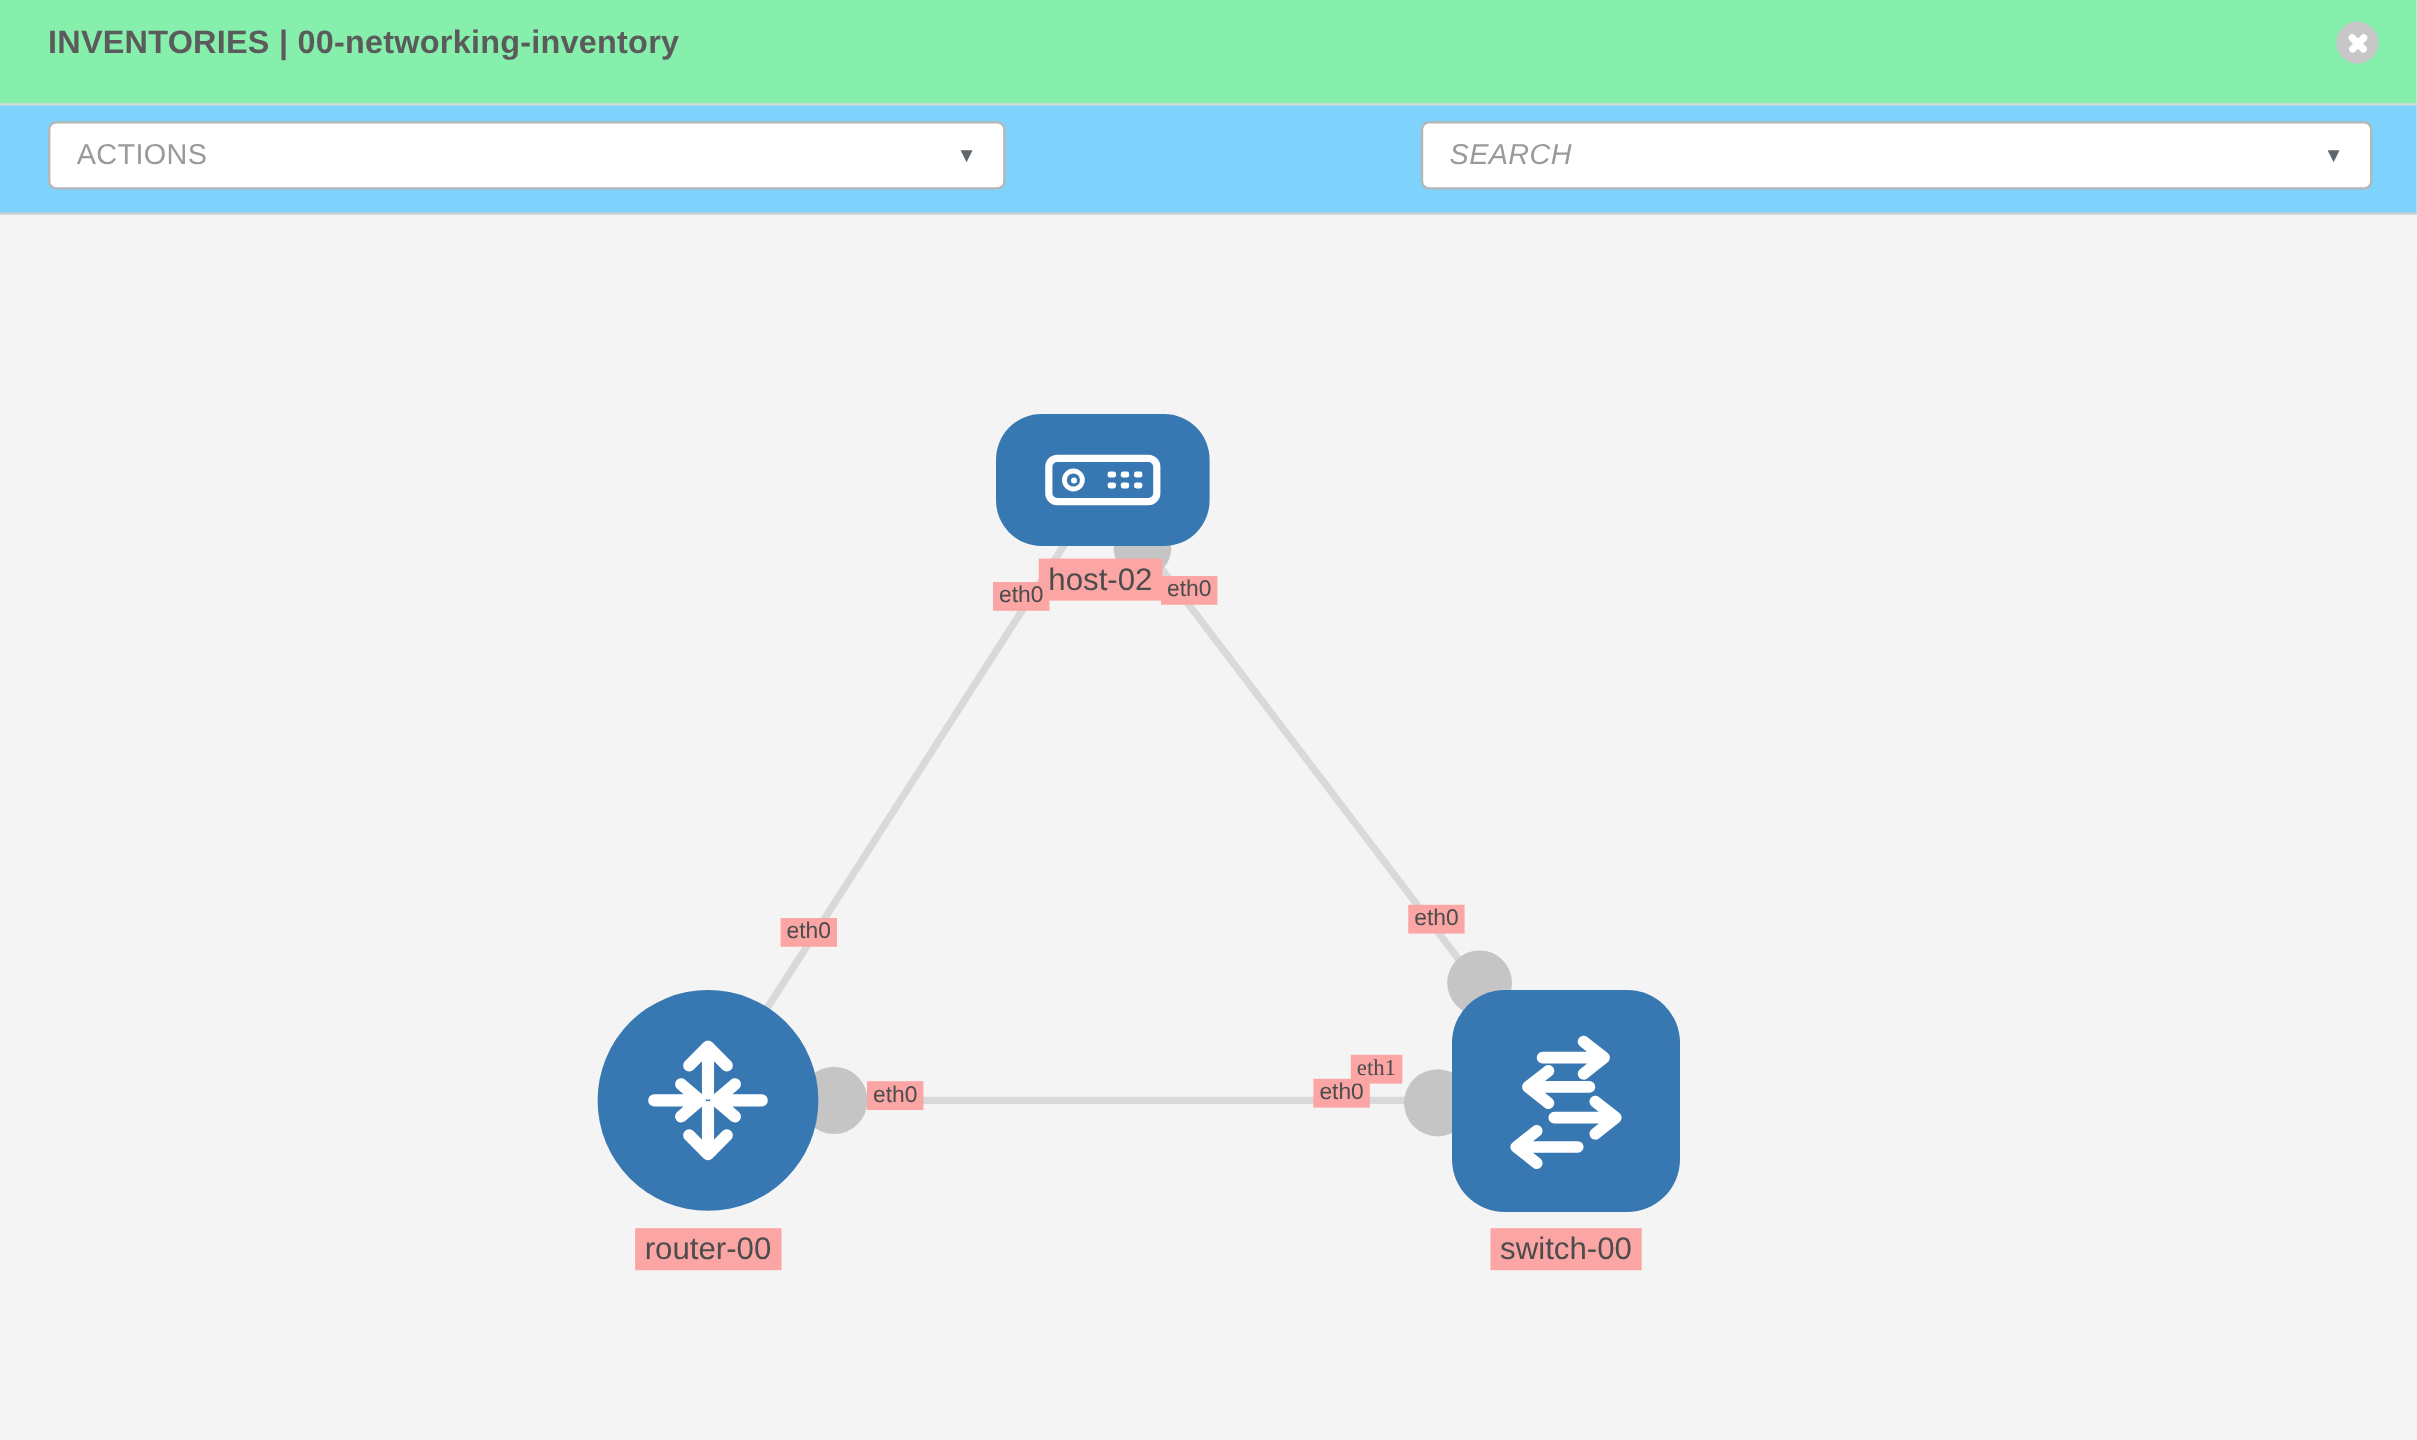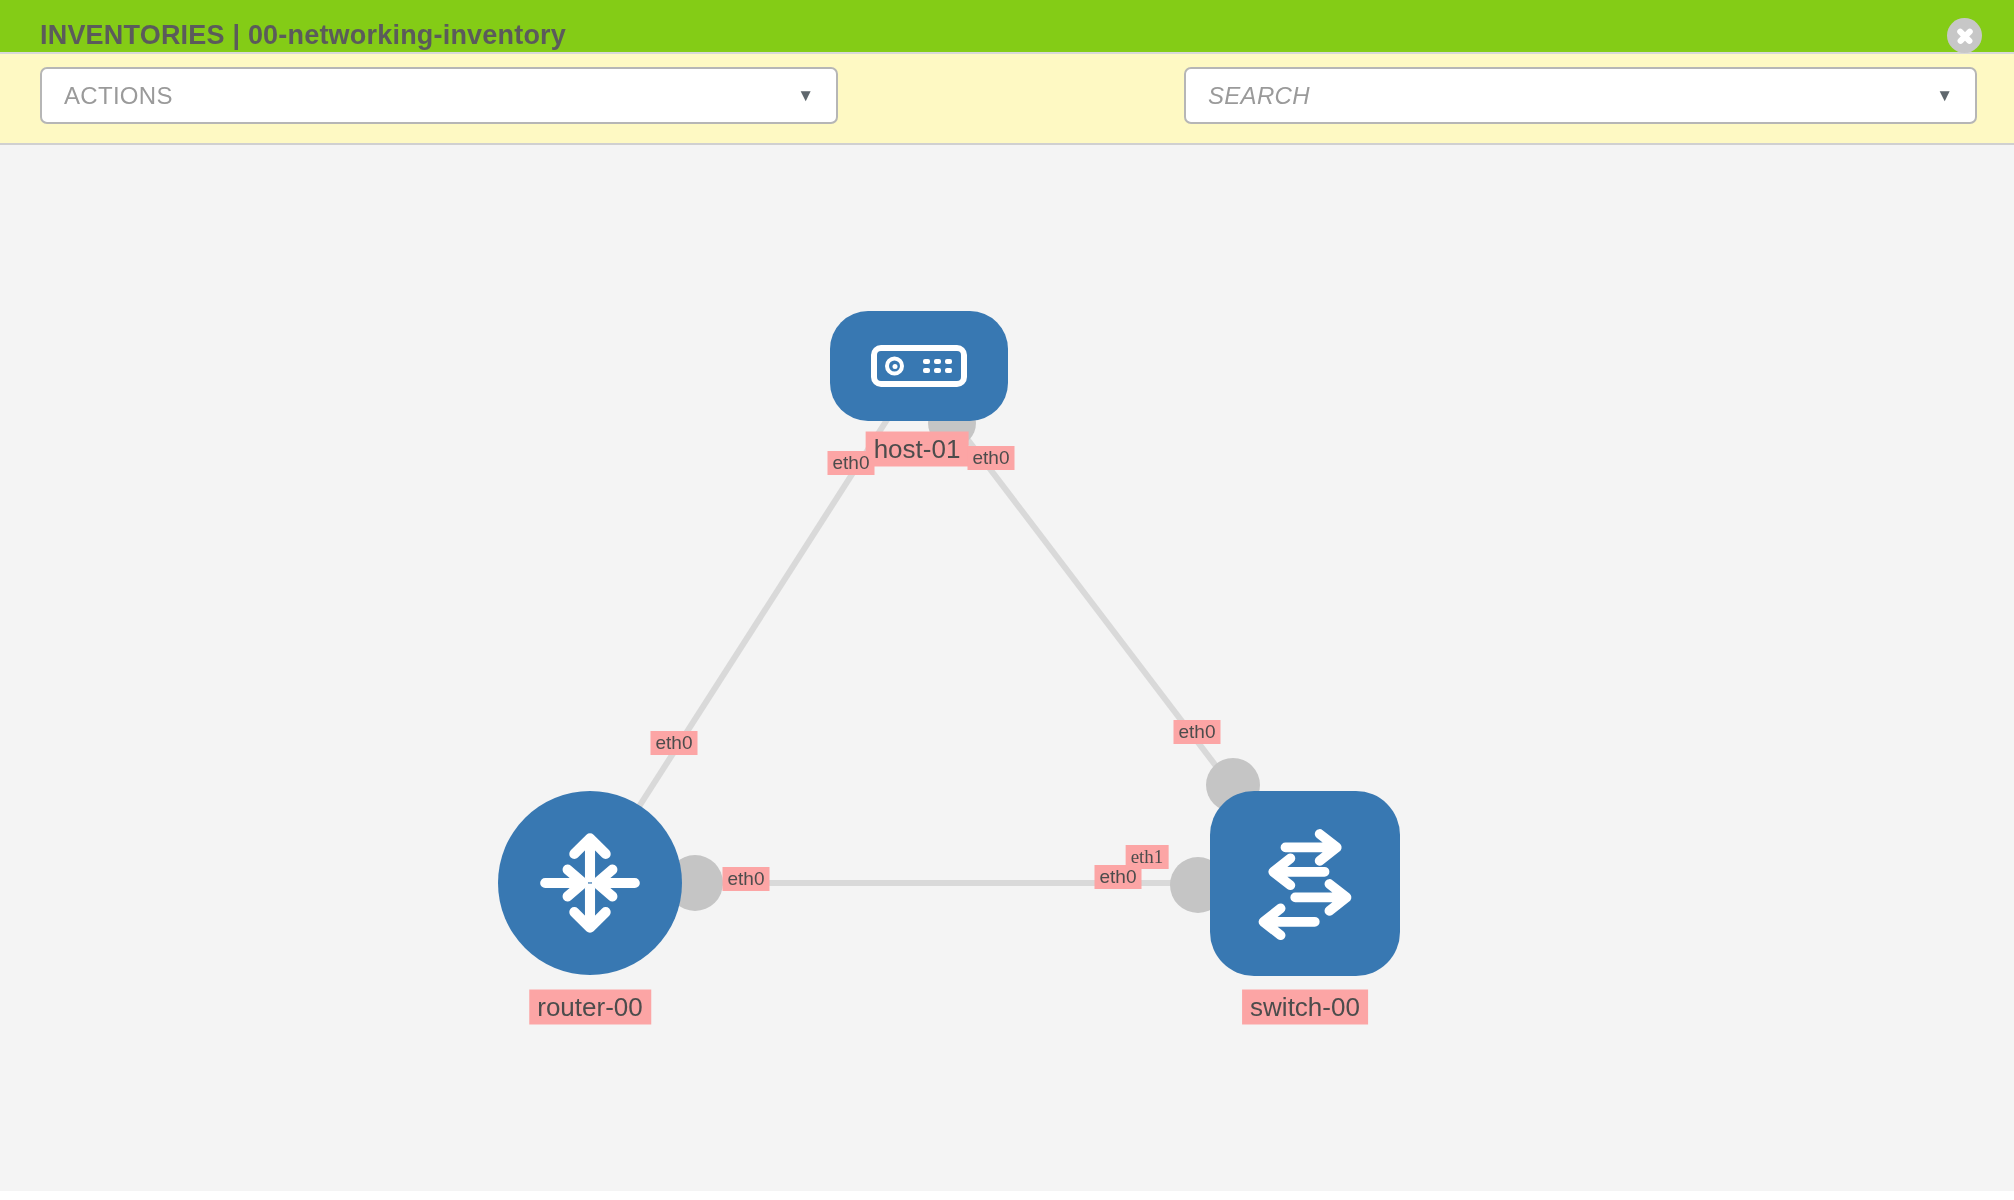--- a/index.html
+++ b/index.html
@@ -1,31 +1,31 @@
 <!DOCTYPE html>
 <html><head>
 <meta charset="utf-8">
 <style>
   * { margin:0; padding:0; box-sizing:border-box; }
   html,body { width:2014px; height:1200px; overflow:hidden;
     font-family:"Liberation Sans","DejaVu Sans",sans-serif; background:#fff; }
 
   
-  .header { position:relative; height:54px; background:#84cc16; border-bottom:2px solid #d8d8d8; }
+  .header { position:relative; height:88px; background:#86efac; border-bottom:2px solid #d8d8d8; }
   .header .title { position:absolute; left:40px; top:0; line-height:70px;
     font-size:27px; font-weight:bold; color:#5b5b5b; letter-spacing:.2px; }
   .close-btn { position:absolute; right:32px; top:18px; width:35px; height:35px;
     border-radius:50%; background:#c7c7c7; cursor:pointer; }
   .close-btn::before, .close-btn::after { content:""; position:absolute; left:50%; top:50%;
     width:19px; height:5.5px; background:#fff; border-radius:3px; }
   .close-btn::before { transform:translate(-50%,-50%) rotate(45deg); }
   .close-btn::after  { transform:translate(-50%,-50%) rotate(-45deg); }
 
   
-  .toolbar { position:relative; height:91px; background:#fef9c3; border-bottom:2px solid #d0d0d0; }
+  .toolbar { position:relative; height:91px; background:#7dd3fc; border-bottom:2px solid #d0d0d0; }
   .select-box { position:absolute; top:13px; height:57px; background:#fff;
     border:2px solid #b6b6b6; border-radius:7px; display:flex; align-items:center;
     padding:0 22px; cursor:pointer; }
   .select-box .label { font-size:24px; color:#9a9a9a; letter-spacing:.3px; flex:1; }
   .select-box .caret { font-size:17px; color:#5f676d; margin-left:12px; }
   .actions-box { left:40px; width:798px; }
   .search-box  { left:1184px; width:793px;font-style:italic; }
   .tool-icon { position:absolute; width:36px; height:36px; cursor:pointer; }
   .tool-icon svg { width:100%; height:100%; fill:#848b92; }
   .wrench { left:1046px; top:95px; }
@@ -128,21 +128,21 @@
 
   <div class="node node-switch">
     <svg width="122" height="122" viewBox="0 0 100 100" stroke-width="8">
       <path d="M34 20 L72 20 M62 9 L76 20 L62 31"></path>
       <path d="M66 40 L28 40 M38 29 L24 40 L38 51"></path>
       <path d="M42 61 L80 61 M70 50 L84 61 L70 72"></path>
       <path d="M58 81 L20 81 M30 70 L16 81 L30 92"></path>
     </svg>
   </div>
 
-  <div class="chip node-label" style="left:917px;  top:304px;">host-01</div>
+  <div class="chip node-label" style="left:917px;  top:304px;">host-02</div>
   <div class="chip node-label" style="left:590px;  top:862px;">router-00</div>
   <div class="chip node-label" style="left:1305px; top:862px;text-align:right;">switch-00</div>
 
   <div class="chip if-label" style="left:851px;  top:318px;">eth0</div>
   <div class="chip if-label" style="left:991px;  top:313px;">eth0</div>
   <div class="chip if-label" style="left:674px;  top:598px;">eth0</div>
   <div class="chip if-label" style="left:1197px; top:587px;">eth0</div>
   <div class="chip if-label" style="left:746px;  top:734px;">eth0</div>
   <div class="chip if-label" style="left:1118px; top:732px;">eth0</div>
   <div class="chip if-label" style="left:1147px; top:712px;font-family:Liberation Serif, serif;">eth1</div>

